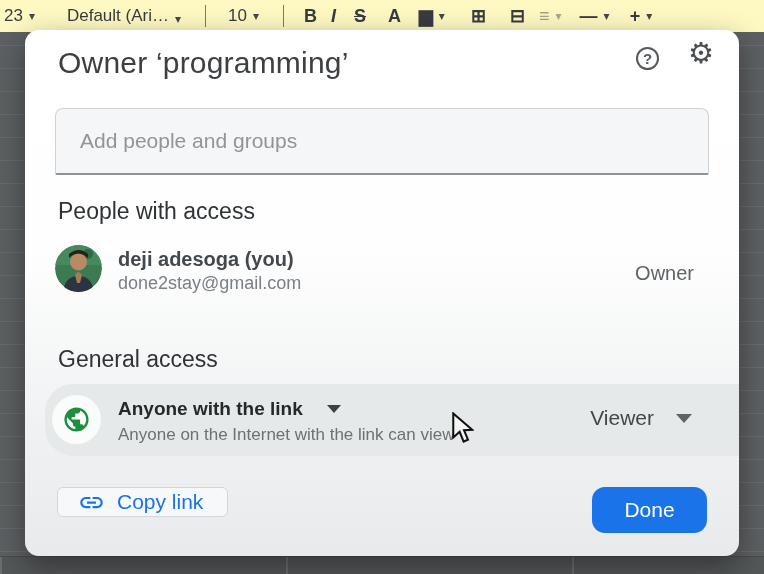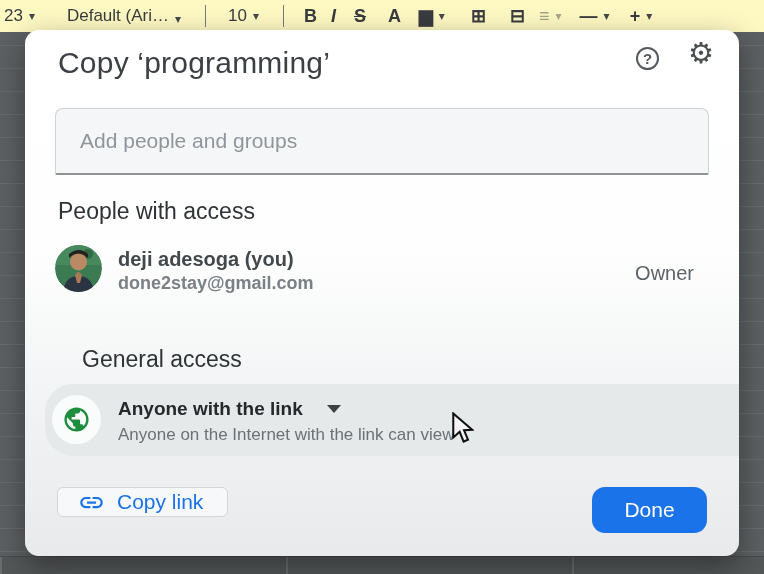--- a/index.html
+++ b/index.html
@@ -56,29 +56,29 @@
     position:absolute; left:30px; top:78px; width:654px; height:67px;
     background:#f5f6f7; border:1px solid #cfd2d4; border-bottom:2px solid #8d9296;
     border-radius:8px 8px 2px 2px;
     font-family:"Liberation Sans",sans-serif;
     font-size:21px; color:#3c4043; padding:0 0 0 24px; outline:none;
   }
   .add-input::placeholder { color:#8f959a; opacity:1; }
 
   .section-heading { position:absolute; left:33px; font-size:23px; color:#2e3336; }
   .h-people { top:168px; }
-  .h-general { top:316px;margin-left:24px; }
+  .h-general { top:316px; }
 
   
   .avatar {
     position:absolute; left:30px; top:215px; width:47px; height:47px;
     border-radius:50%; overflow:hidden;
   }
   .person-name { position:absolute; left:93px; top:218px; font-size:20px; font-weight:700; color:#43484c; }
-  .person-email { position:absolute; left:93px; top:243px; font-size:18px; color:#7a8085;font-weight:bold; }
+  .person-email { position:absolute; left:93px; top:243px; font-size:18px; color:#7a8085; }
   .person-role { position:absolute; right:45px; top:232px; font-size:20px; color:#5f6468; }
 
   
   .ga-row {
     position:absolute; left:20px; top:354px; width:694px; height:72px;
     background:#e6e9ea; border-radius:28px 0 0 28px;
   }
   .globe-circle {
     position:absolute; left:7px; top:11px; width:49px; height:49px;
     background:#fafbfb; border-radius:50%;
@@ -158,21 +158,21 @@
       <span class="caret">▾</span>
     </div>
     <div class="tb-item" style="margin-left: 20px;">
       <span class="tb-glyph">+</span>
       <span class="caret">▾</span>
     </div>
   </div>
 
 <div class="dialog">
 
-  <div class="dlg-title">Copy ‘programming’</div>
+  <div class="dlg-title">Owner ‘programming’</div>
 
   <div class="help-icon">
     <span>?</span>
   </div>
   <div class="gear-icon">
     <span>⚙</span>
   </div>
 
   <input class="add-input" type="text" placeholder="Add people and groups" style="">
 
@@ -202,20 +202,24 @@
           c-3.95-0.49-7-3.85-7-7.93c0-0.62,0.08-1.21,0.21-1.79L9,15v1c0,1.1,0.9,2,2,2V19.93z
           M17.9,17.39c-0.26-0.81-1-1.39-1.9-1.39h-1v-3c0-0.55-0.45-1-1-1H8v-2h2c0.55,0,1-0.45,1-1V7h2
           c1.1,0,2-0.9,2-2V4.59c2.93,1.19,5,4.06,5,7.41C20,14.08,19.2,15.97,17.9,17.39z"></path>
       </svg>
     </div>
     <div class="ga-title">
       <span>Anyone with the link</span>
       <span class="ga-caret"></span>
     </div>
     <div class="ga-desc">Anyone on the Internet with the link can view</div>
+    <div class="ga-role">
+      <span class="ga-role-label">Viewer</span>
+      <span class="role-caret"></span>
+    </div>
   </div>
 
   <div class="copy-link-btn">
     <svg width="27" height="27" viewBox="0 0 24 24">
       <path fill="#1a73e8" d="M3.9,12c0-1.71,1.39-3.1,3.1-3.1h4V7H7c-2.76,0-5,2.24-5,5s2.24,5,5,5h4v-1.9H7
         C5.29,15.1,3.9,13.71,3.9,12z M8,13h8v-2H8V13z M17,7h-4v1.9h4c1.71,0,3.1,1.39,3.1,3.1
         s-1.39,3.1-3.1,3.1h-4V17h4c2.76,0,5-2.24,5-5S19.76,7,17,7z"></path>
     </svg>
     <span>Copy link</span>
   </div>

